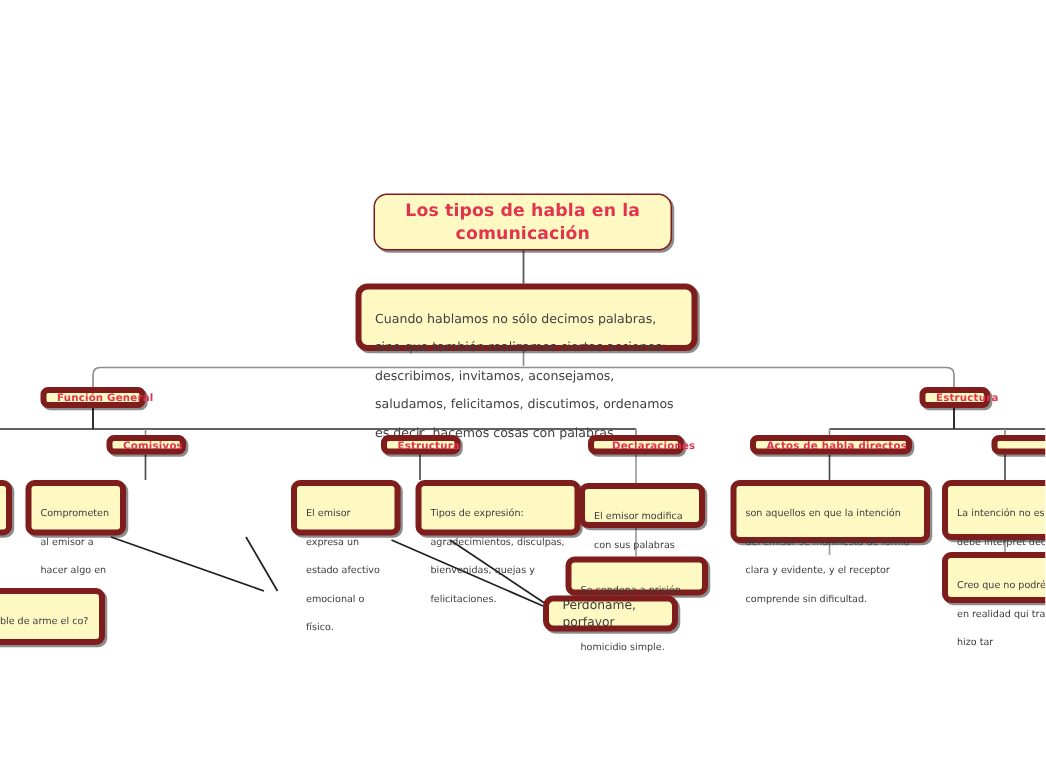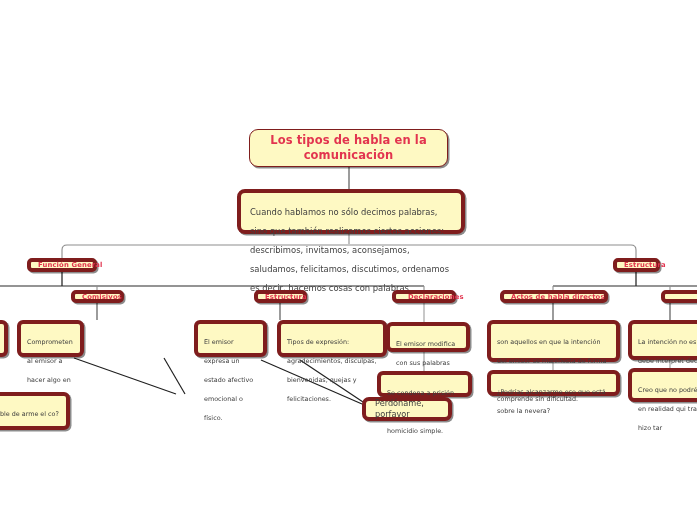--- a/index.html
+++ b/index.html
@@ -219,21 +219,18 @@
 
 
   <div class="node leaf" style="left:377px; top:371px; width:95px; height:26px;">
     <span class="txt">Se condena a prisión por el delito de homicidio simple.</span>
   </div>
 
   <div class="node leaf quote" style="left:362px; top:397px; width:90px; height:24px;">
     <span class="txt">Perdóname, porfavor</span>
   </div>
 
-  <div class="node leaf" style="left:487px; top:370px; width:133px; height:26px;">
-    <span class="txt">¿Podrías alcanzarme eso que está sobre la nevera?</span>
-  </div>
 
   <div class="node leaf" style="left:628px; top:368px; width:133px; height:34px;">
     <span class="txt">Creo que no podré llega Cuando en realidad qui trabajo?, se me hizo tar</span>
   </div>
 
 </div>
 
 </body></html>

